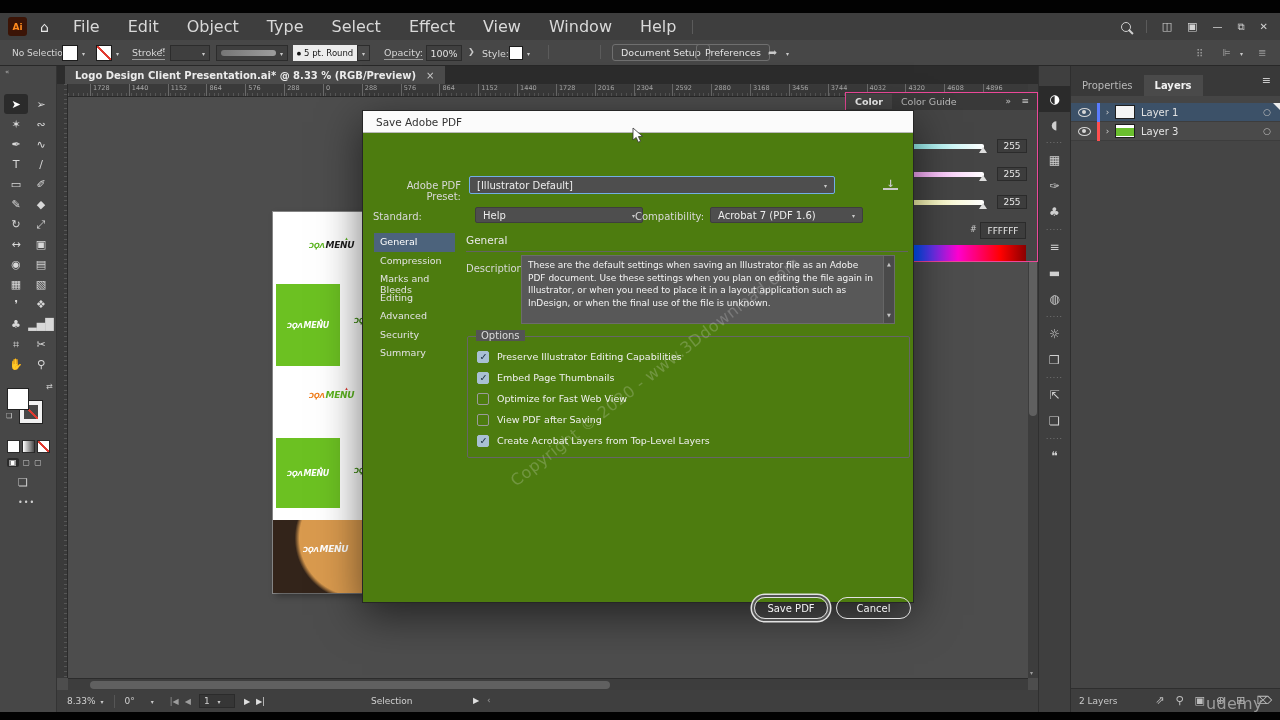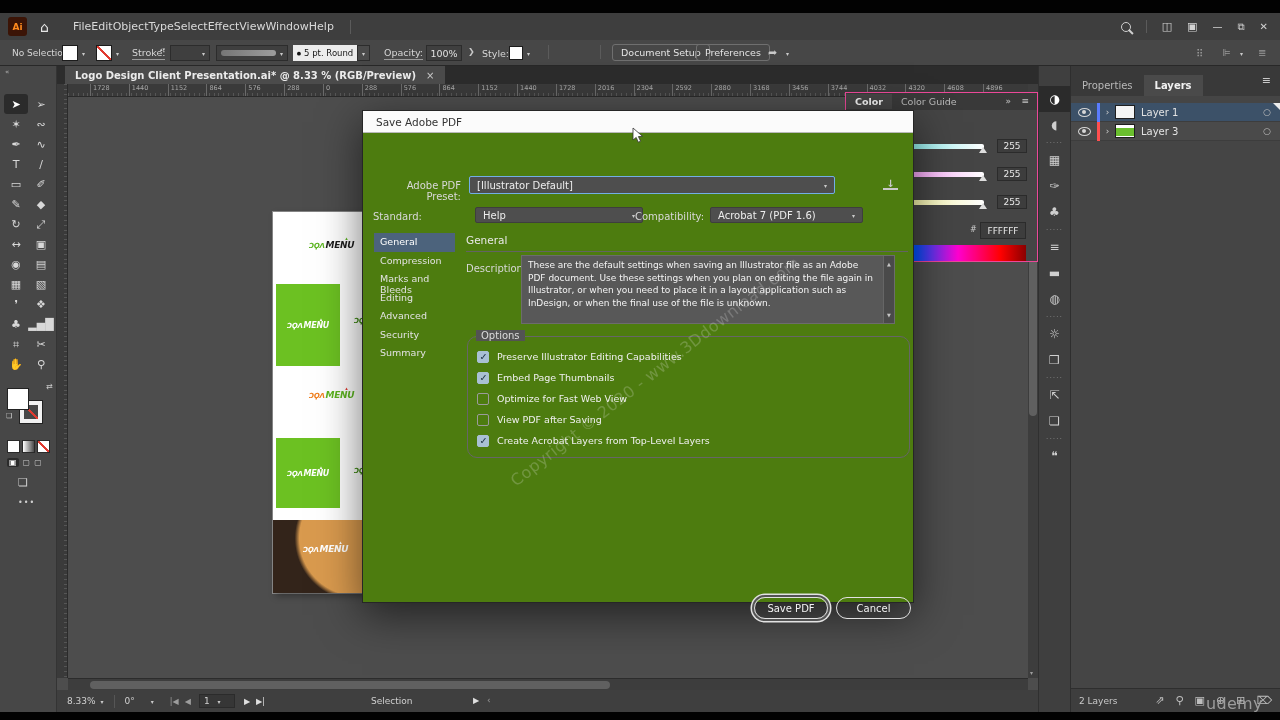--- a/index.html
+++ b/index.html
@@ -6,21 +6,21 @@
   html,body{width:1280px;height:720px;overflow:hidden;background:#000;
     font-family:"DejaVu Sans","Liberation Sans",sans-serif;}
   #app{position:absolute;inset:0;width:1280px;height:720px;background:#000}
   .abs{position:absolute}
 
   
   .titlebar{position:absolute;left:0;top:13px;width:1280px;height:27px;background:#3e3e3e;display:flex;align-items:center}
   .ai-logo{width:19px;height:19px;margin-left:8px;background:#3b1406;color:#ff8a1d;font-weight:bold;font-size:9px;
     display:flex;align-items:center;justify-content:center;border-radius:3px}
   .home{color:#e6e6e6;font-size:14px;margin-left:13px}
-  .menus{display:flex;gap:0;margin-left:24px;font-size:11px;color:#d9d9d9}
+  .menus{display:flex;gap:28px;margin-left:24px;font-size:16px;color:#d9d9d9}
   .menus span{cursor:default}
   .vsep{width:1px;height:14px;background:#5b5b5b;margin-left:16px}
   .tb-right{margin-left:auto;display:flex;align-items:center;gap:15px;margin-right:12px;color:#d2d2d2}
   .search-ico{width:10px;height:10px;border:1.5px solid #cfcfcf;border-radius:50%;position:relative}
   .search-ico::after{content:"";position:absolute;width:6px;height:1.5px;background:#cfcfcf;transform:rotate(45deg);right:-4px;bottom:-2px}
   .tbr-sep{width:1px;height:13px;background:#5b5b5b}
   .wbtn{font-size:10px;color:#d2d2d2}
   .tb-right .glyph{font-size:11px}
 
   
@@ -171,21 +171,21 @@
   .dd{background:#4e4e4e;border:1px solid #3e3e3e;border-radius:2px;display:flex;align-items:center;padding:0 7px;color:#ededed;height:16px}
   .dd .chev{margin-left:auto}
   .preset{height:18px;border:1px solid #72aee6}
   .dl-ico{width:15px;text-align:center;color:#c9c9c9;font-weight:bold;border-bottom:2px solid #c9c9c9;font-size:10px;line-height:9px}
   .sections div{height:18.5px;padding:3px 6px;font-size:9.5px;color:#e2e2e2}
   .sections .active{background:#4c637c;color:#fff}
   .divider{height:1px;background:#636363}
   .descbox{background:#585858;border:1px solid #6c6c6c;padding:3px 18px 3px 6px;font-size:9px;line-height:12.5px;color:#f4f4f4;overflow:hidden}
   .descsb{position:absolute;right:0;top:0;bottom:0;width:11px;background:#4a4a4a;border-left:1px solid #666;
     display:flex;flex-direction:column;justify-content:space-between;align-items:center;font-size:5px;color:#c5c5c5;padding:2px 0}
-  .options{border:1px solid #666;border-radius:10px}
+  .options{border:1px solid #666;border-radius:2px}
   .opt-legend{position:absolute;top:-7px;left:8px;background:#535353;padding:0 5px;font-size:10px;color:#dcdcdc}
   .opt-row{display:flex;align-items:center;height:21px;margin-left:9px}
   .opt-row:first-of-type{margin-top:9px}
   .cb{width:12px;height:12px;border:1px solid #9b9b9b;border-radius:2px;margin-right:8px;position:relative;flex:none}
   .opt-row.checked .cb{background:#a9c0d4;border-color:#a9c0d4}
   .opt-row.checked .cb::after{content:"✓";position:absolute;left:1.5px;top:-1px;font-size:9.5px;color:#23364a;font-weight:bold}
   .opt-lab{font-size:9.5px;color:#f0f0f0}
   .pill{height:22px;border:1.5px solid #e2e2e2;border-radius:12px;display:flex;align-items:center;justify-content:center;
     color:#f2f2f2;font-size:10px;background:transparent}
   .pill.default{box-shadow:0 0 0 2px #535353,0 0 0 3.5px #e2e2e2}

